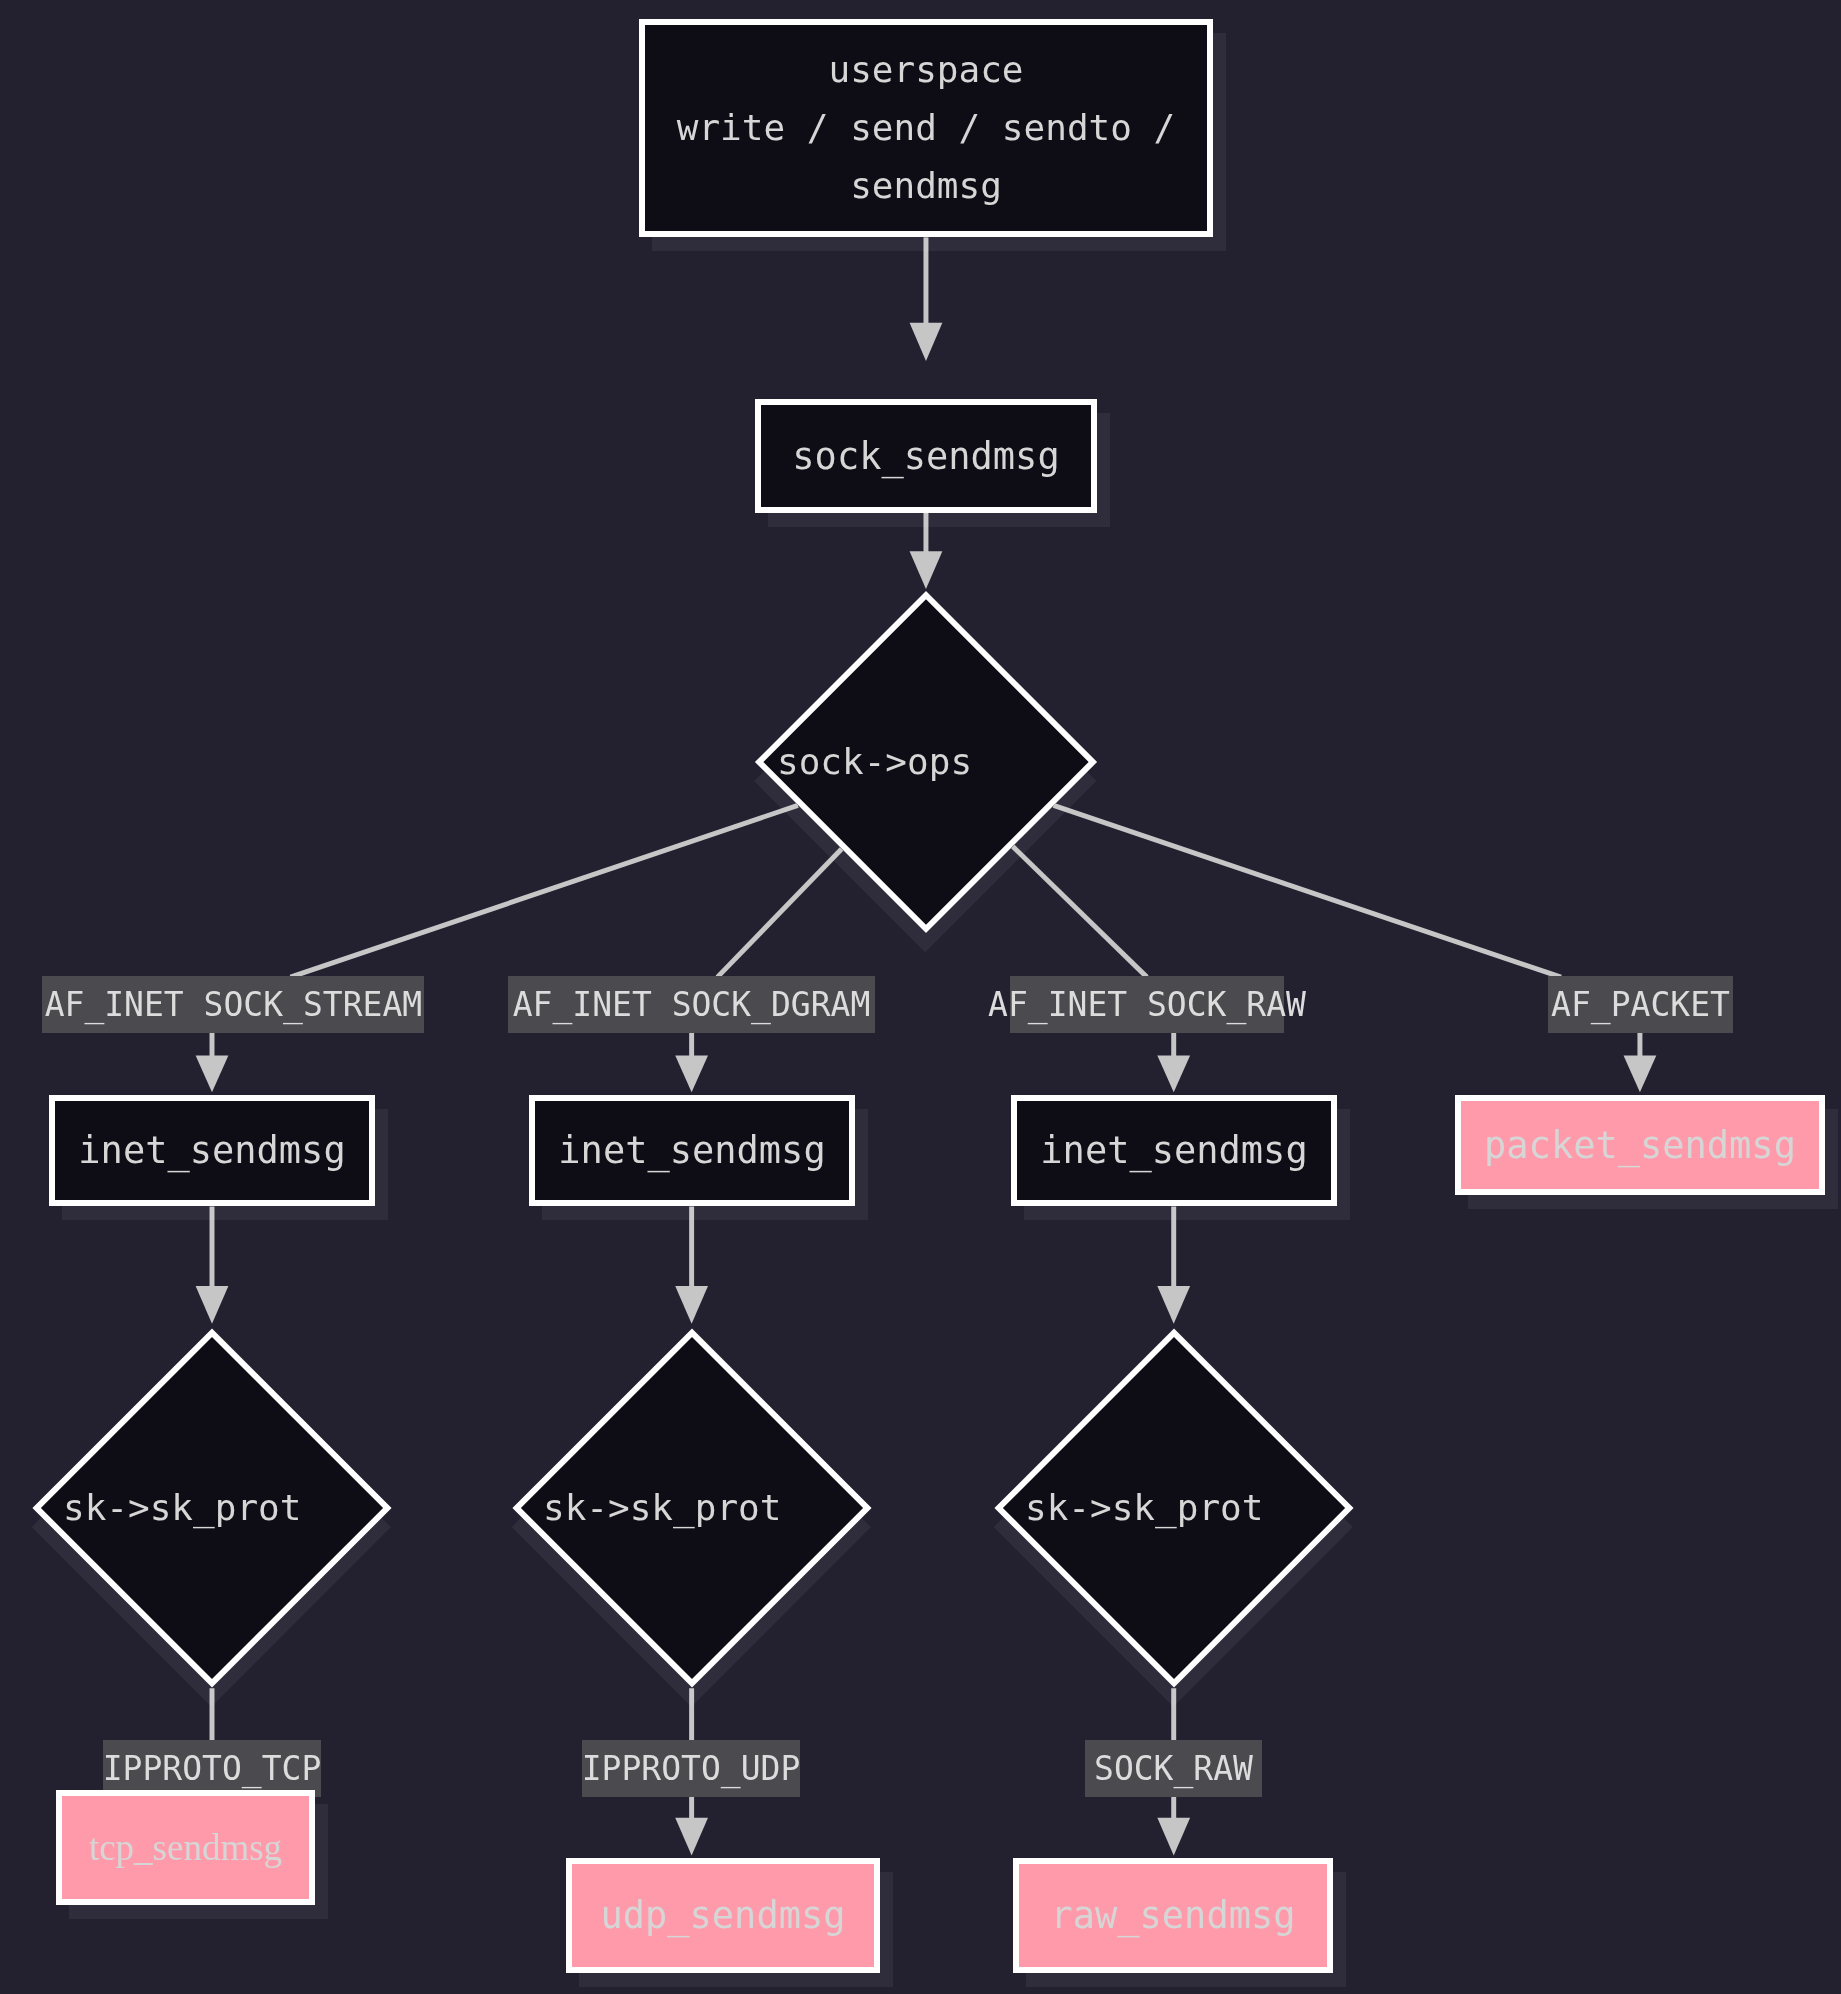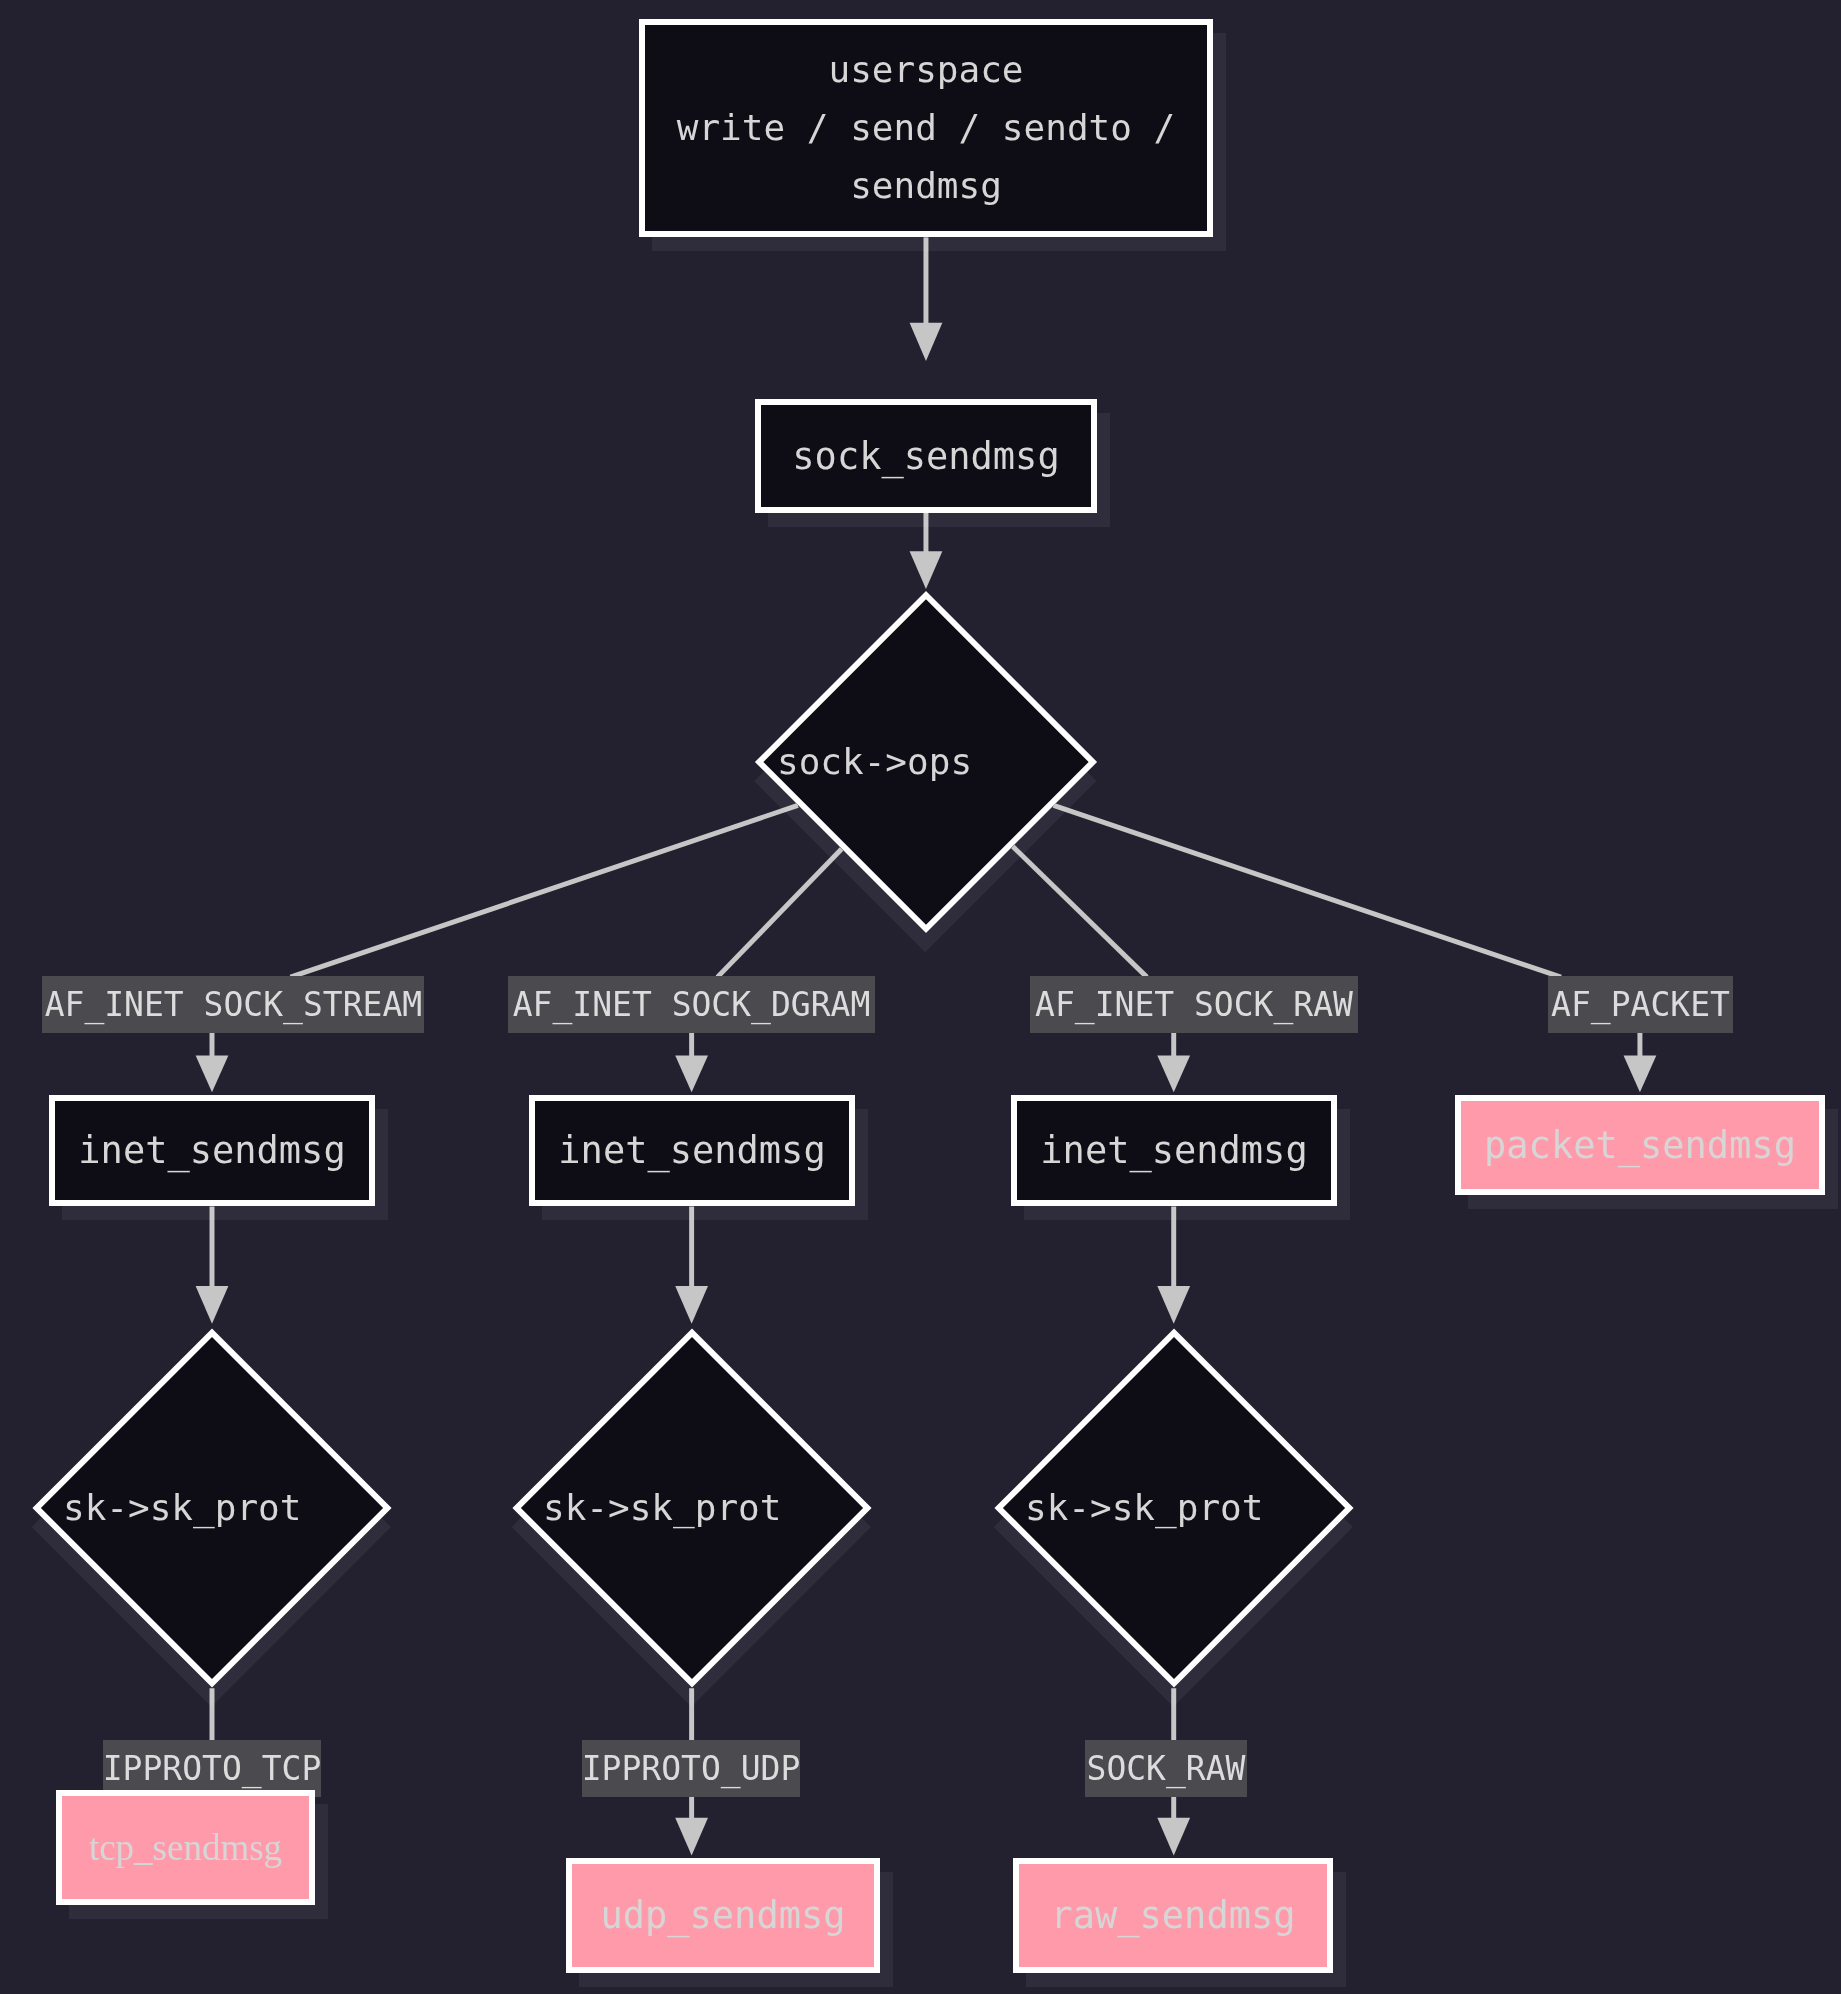--- a/index.html
+++ b/index.html
@@ -139,21 +139,21 @@
 
   <div class="node" style="left:755px;top:363px;width:342px;height:114px;margin-top:36px;">
       <span>sock_sendmsg</span>
     </div>
 
   <div class="diamond" style="left:805px;top:641px;width:242px;height:242px;"></div>
   <div class="diamond-label" style="left:777px;top:741px;width:298px;">sock-&gt;ops</div>
 
   <div class="elabel" style="left:19.4px;top:976px;width:382px;height:57px;margin-left:23px;">AF_INET SOCK_STREAM</div>
   <div class="elabel" style="left:508px;top:976px;width:367px;height:57px;text-align:center;">AF_INET SOCK_DGRAM</div>
-  <div class="elabel" style="left:1010px;top:976px;width:328px;height:57px;margin-left:20px;">AF_INET SOCK_RAW</div>
+  <div class="elabel" style="left:1010px;top:976px;width:274px;height:57px;">AF_INET SOCK_RAW</div>
   <div class="elabel" style="left:1548px;top:976px;width:185px;height:57px;">AF_PACKET</div>
 
   <div class="node" style="left:49px;top:1095px;width:326px;height:111px;">
       <span>inet_sendmsg</span>
     </div>
   <div class="node" style="left:529px;top:1095px;width:326px;height:111px;">
       <span>inet_sendmsg</span>
     </div>
   <div class="node" style="left:1011px;top:1095px;width:326px;height:111px;">
       <span>inet_sendmsg</span>
@@ -166,21 +166,21 @@
   <div class="diamond-label" style="left:63px;top:1487px;width:298px;">sk-&gt;sk_prot</div>
 
   <div class="diamond" style="left:565px;top:1381px;width:254px;height:254px;"></div>
   <div class="diamond-label" style="left:543px;top:1487px;width:298px;">sk-&gt;sk_prot</div>
 
   <div class="diamond" style="left:1047px;top:1381px;width:254px;height:254px;"></div>
   <div class="diamond-label" style="left:1025px;top:1487px;width:298px;">sk-&gt;sk_prot</div>
 
   <div class="elabel" style="left:103px;top:1740px;width:218px;height:57px;">IPPROTO_TCP</div>
   <div class="elabel" style="left:582px;top:1740px;width:218px;height:57px;">IPPROTO_UDP</div>
-  <div class="elabel" style="left:1085px;top:1740px;width:162px;height:57px;">SOCK_RAW</div>
+  <div class="elabel" style="left:1085px;top:1740px;width:177px;height:57px;">SOCK_RAW</div>
 
   <div class="node pink" style="left:56px;top:1790px;width:259px;height:115px;font-family:Liberation Serif, serif;">
       <span>tcp_sendmsg</span>
     </div>
   <div class="node pink" style="left:566px;top:1858px;width:314px;height:115px;justify-content:center;">
       <span>udp_sendmsg</span>
     </div>
   <div class="node pink" style="left:1013px;top:1858px;width:320px;height:115px;">
       <span>raw_sendmsg</span>
     </div>

